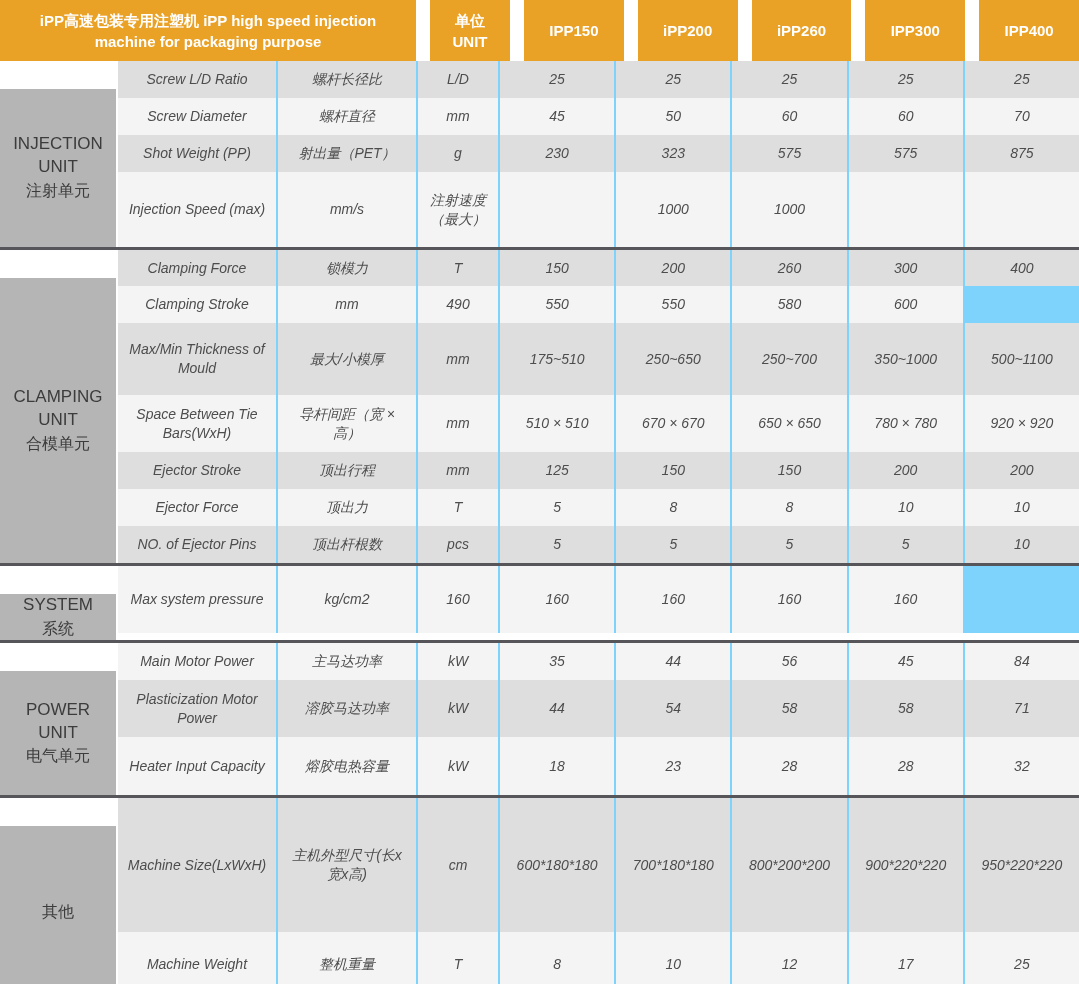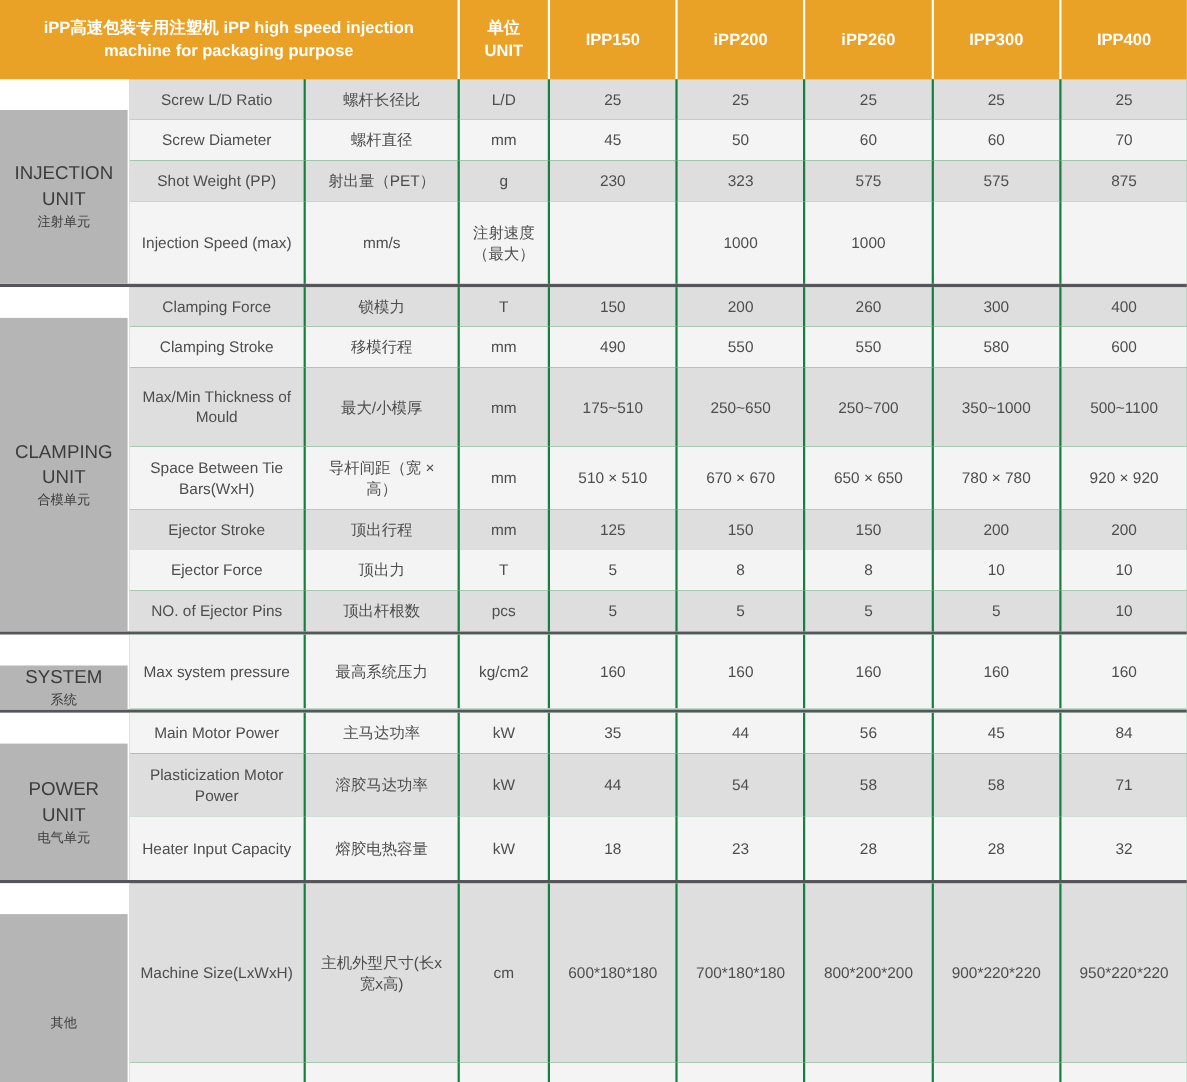--- a/index.html
+++ b/index.html
@@ -5,22 +5,22 @@
   * { box-sizing: border-box; }
   html, body { margin: 0; padding: 0; background: #ffffff; }
   body { font-family: "Liberation Sans", "DejaVu Sans", sans-serif; }
 
   .spec-table { width: 1079px; background: #ffffff; }
 
   
   .thead {
     display: grid;
     grid-template-columns: 416px 80px repeat(5, 1fr);
-    column-gap: 2px;
-    height: 72px;
+    column-gap: 14px;
+    height: 61px;
     background: #ffffff;
   }
   .hc {
     background: #E9A126;
     color: #ffffff;
     font-weight: bold;
     display: flex;
     flex-direction: column;
     align-items: center;
     justify-content: center;
@@ -42,28 +42,29 @@
     color: #3C3C3C;
     display: flex;
     flex-direction: column;
     align-items: center;
     justify-content: center;
     text-align: center;
     padding: 0 6px;
     margin-top: 28px;
   }
   .group .g-en { font-size: 17px; line-height: 1.35; }
-  .group .g-zh { font-size: 12px; line-height: 1.45; }
+  .group .g-zh { font-size: 16px; line-height: 1.45; }
 
   .rows { display: flex; flex-direction: column; }
   .row {
     display: grid;
     grid-template-columns: 158px 138px 80px repeat(5, 1fr);
     column-gap: 2px;
-    background: #15803d;
+    background: #7dd3fc;
+    font-style: italic;
   }
   .row.g .cell { background: #DEDEDE; }
   .row.w .cell { background: #F4F4F4; }
 
   .cell {
     color: #4D4D4D;
     font-size: 14px;
     line-height: 1.35;
     display: flex;
     align-items: center;
@@ -155,21 +156,20 @@
         <div class="cell">锁模力</div>
         <div class="cell">T</div>
         <div class="cell">150</div>
         <div class="cell">200</div>
         <div class="cell">260</div>
         <div class="cell">300</div>
         <div class="cell">400</div>
       </div>
       <div class="row w" style="height:37px">
         <div class="cell">Clamping Stroke</div>
-        <div class="cell">移模行程</div>
         <div class="cell">mm</div>
         <div class="cell">490</div>
         <div class="cell">550</div>
         <div class="cell">550</div>
         <div class="cell">580</div>
         <div class="cell">600</div>
       </div>
       <div class="row g" style="height:72px">
         <div class="cell">Max/Min Thickness of Mould</div>
         <div class="cell">最大/小模厚</div>
@@ -226,21 +226,20 @@
   <div class="divider"></div>
 
   <div class="section">
     <div class="group">
       <span class="g-en">SYSTEM</span>
       <span class="g-zh">系统</span>
     </div>
     <div class="rows">
       <div class="row w" style="height:67px">
         <div class="cell">Max system pressure</div>
-        <div class="cell">最高系统压力</div>
         <div class="cell">kg/cm2</div>
         <div class="cell">160</div>
         <div class="cell">160</div>
         <div class="cell">160</div>
         <div class="cell">160</div>
         <div class="cell">160</div>
       </div>
     </div>
   </div>
 
@@ -286,21 +285,21 @@
   </div>
 
   <div class="divider"></div>
 
   <div class="section">
     <div class="group">
       <span class="g-en"></span>
       <span class="g-zh">其他</span>
     </div>
     <div class="rows">
-      <div class="row g" style="height:163px">
+      <div class="row g" style="height:134px">
         <div class="cell">Machine Size(LxWxH)</div>
         <div class="cell">主机外型尺寸(长x宽x高)</div>
         <div class="cell">cm</div>
         <div class="cell">600*180*180</div>
         <div class="cell">700*180*180</div>
         <div class="cell">800*200*200</div>
         <div class="cell">900*220*220</div>
         <div class="cell">950*220*220</div>
       </div>
       <div class="row w" style="height:64px">

